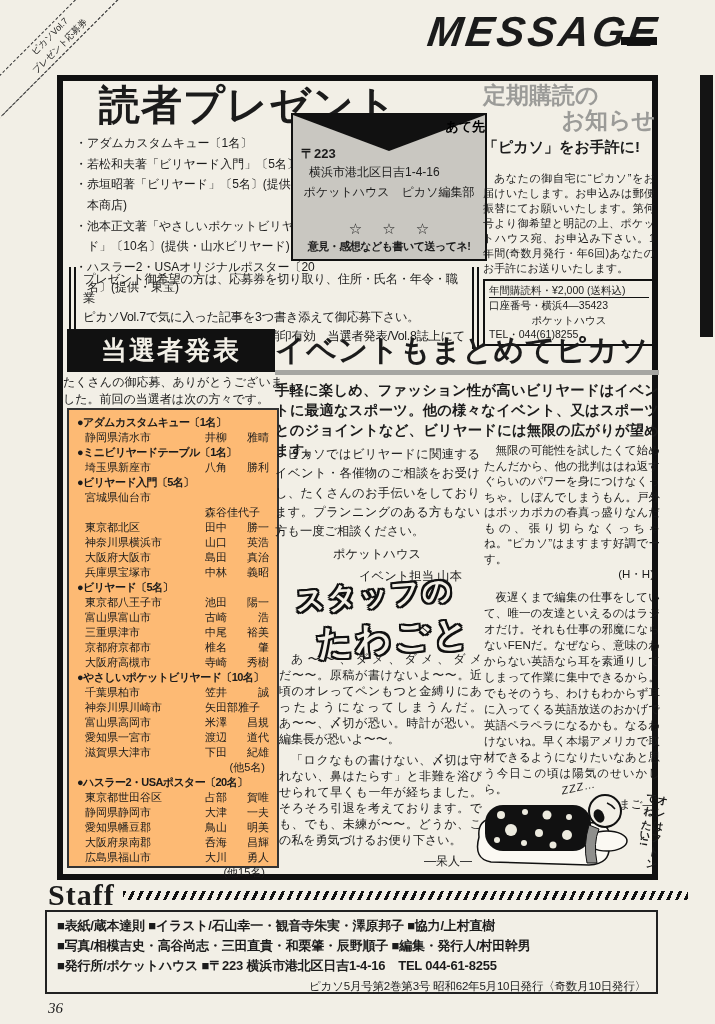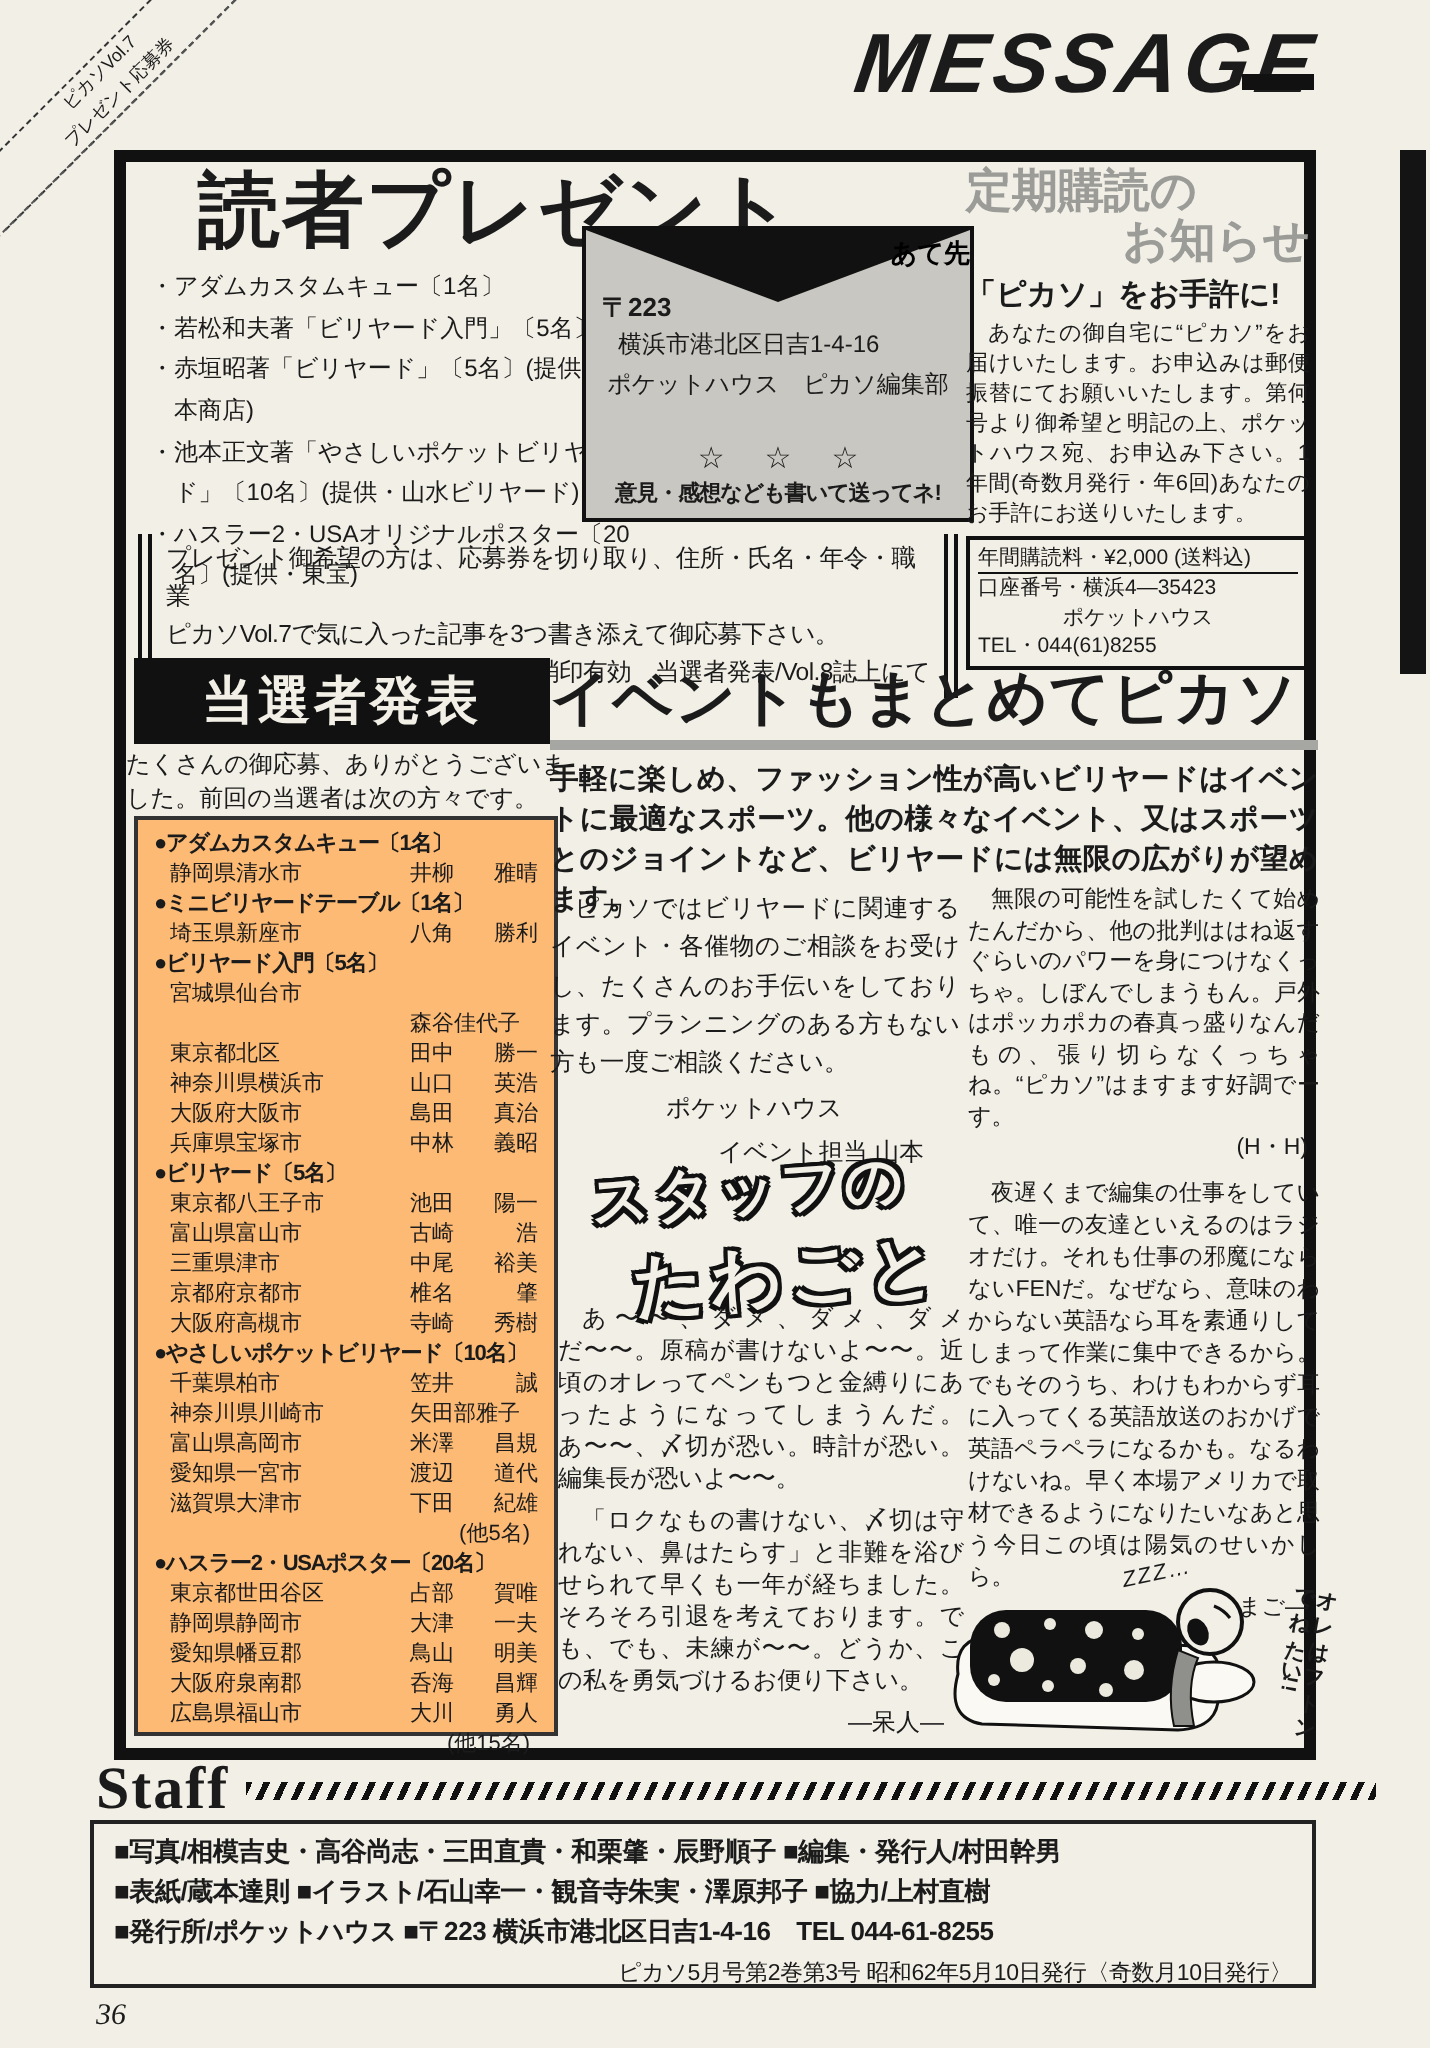--- a/index.html
+++ b/index.html
@@ -35,21 +35,21 @@
   .addr-l2{position:absolute;top:69px;left:0;width:100%;text-align:center;font-size:12px;}
   .addr-l3{position:absolute;top:89px;left:0;width:100%;text-align:center;font-size:12.5px;letter-spacing:2px;}
   .addr-stars{position:absolute;top:105px;left:0;width:100%;text-align:center;font-size:15px;letter-spacing:20px;text-indent:20px;}
   .addr-note{position:absolute;bottom:5px;left:0;width:100%;text-align:center;font-size:11px;letter-spacing:-0.5px;font-weight:bold;}
 
   
   .subs-col{left:420px;top:2px;width:172px;}
   .subs-title{color:#9b9b98;font-weight:900;font-size:23px;line-height:1.08;text-align:left;}
   .subs-title .t2{display:block;text-align:right;}
   .subs-head{font-size:15px;font-weight:bold;margin-top:5px;white-space:nowrap;}
-  .subs-body{font-size:11px;line-height:15px;text-align:justify;margin-top:3px;text-indent:1em;}
+  .subs-body{font-size:11px;line-height:15px;text-align:justify;margin-top:14px;text-indent:1em;}
   .subs-box{border:2px solid #111;margin-top:3px;font-size:10.5px;line-height:14.5px;padding:2px 4px;}
   .subs-box .b1{border-bottom:1px solid #111;}
   .subs-box .b3{text-align:center;}
 
   
   .notice{left:6px;top:186px;width:410px;border-left:7px double #111;border-right:7px double #111;
     padding:3px 7px;box-sizing:border-box;font-size:12.3px;line-height:1.55;letter-spacing:-0.3px;}
   .notice .l3{text-align:right;}
 
   
@@ -385,22 +385,22 @@
 
   </div>
 
   <div class="staff-head">
     <span class="staff-word">Staff</span>
     <span class="zigzag"></span>
   </div>
 
   <div class="staff-box">
     <div id="staff-credits">
+        <div class="credit-line">■表紙/蔵本達則 ■イラスト/石山幸一・観音寺朱実・澤原邦子 ■協力/上村直樹</div>
         <div class="credit-line">■写真/相模吉史・高谷尚志・三田直貴・和栗肇・辰野順子 ■編集・発行人/村田幹男</div>
-        <div class="credit-line">■表紙/蔵本達則 ■イラスト/石山幸一・観音寺朱実・澤原邦子 ■協力/上村直樹</div>
         <div class="credit-line">■発行所/ポケットハウス ■〒223 横浜市港北区日吉1-4-16　TEL 044-61-8255</div>
       </div>
     <div class="publication">ピカソ5月号第2巻第3号 昭和62年5月10日発行〈奇数月10日発行〉</div>
   </div>
 
 
   <div class="page-num">36</div>
 
 </div>
 

